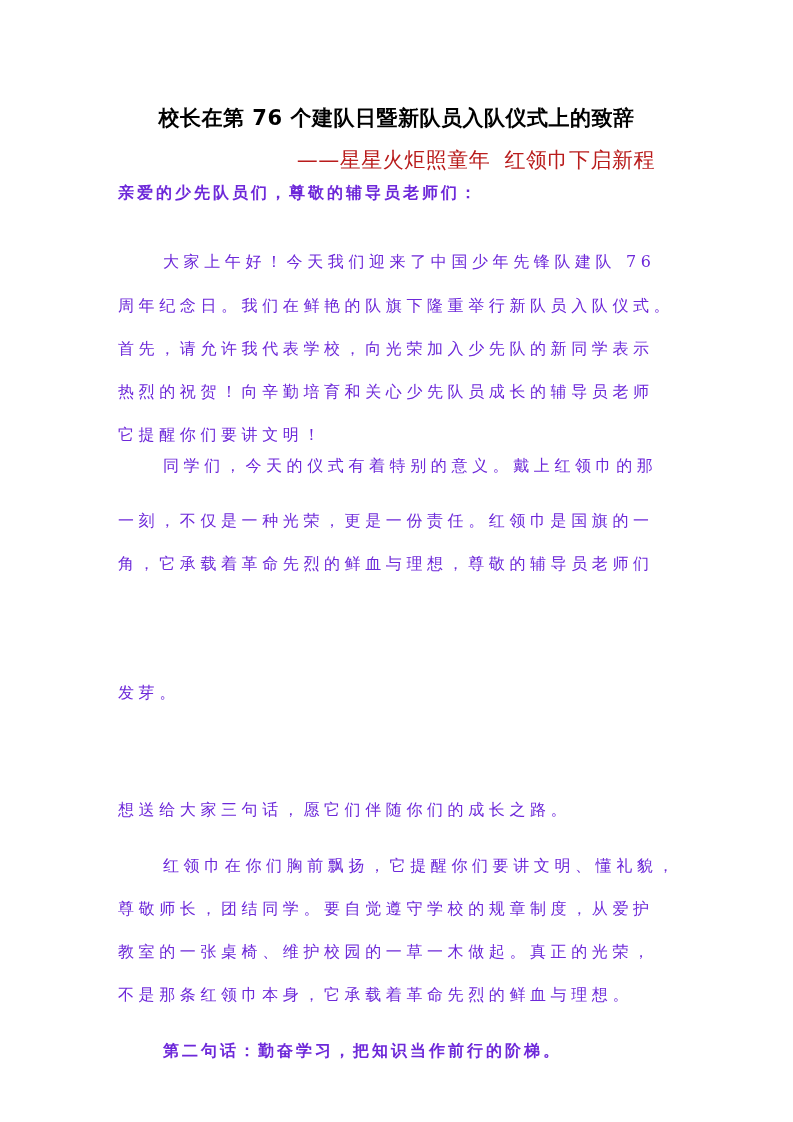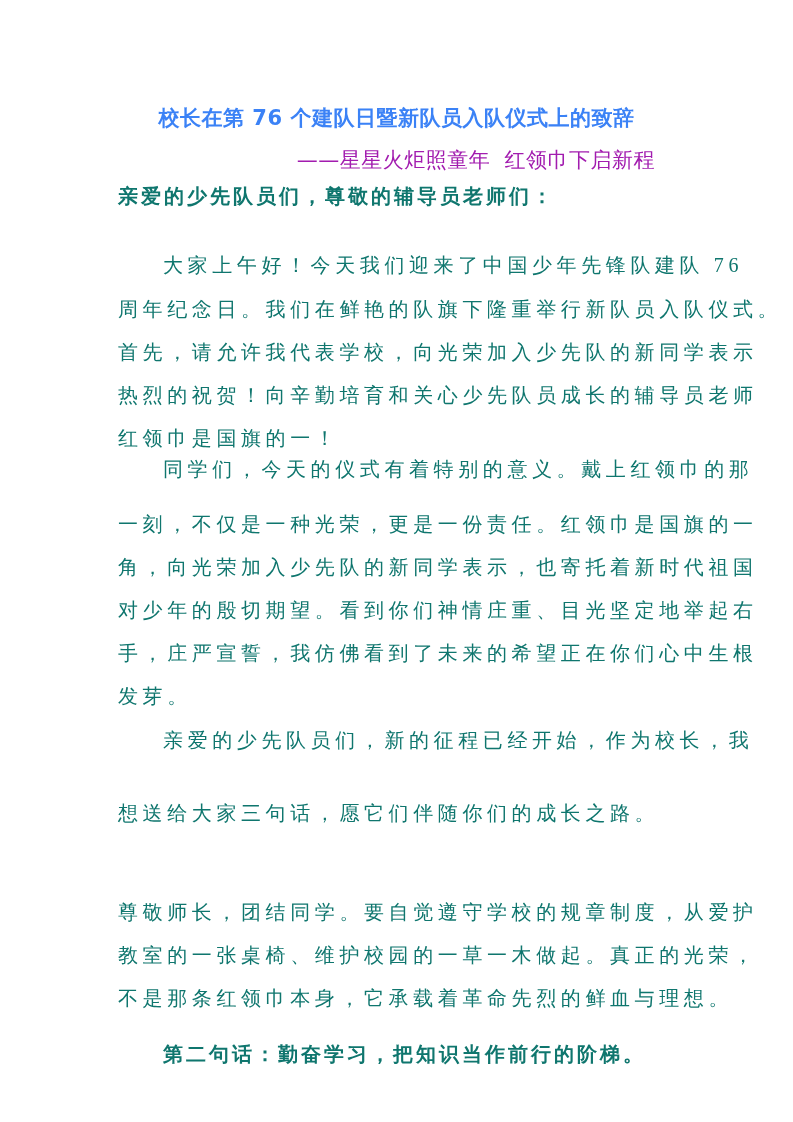--- a/index.html
+++ b/index.html
@@ -1,41 +1,39 @@
 <!DOCTYPE html>
 <html><head>
 <meta charset="utf-8">
 <style>
   html, body { margin: 0; padding: 0; background: #ffffff; }
   body { width: 793px; height: 1122px; position: relative; overflow: hidden; font-family: "DejaVu Serif", serif; color: #111; }
   .page { position: absolute; left: 0; top: 0; width: 793px; height: 1122px; background: #fff; }
-  .title { position: absolute; left: 0; width: 793px; top: 104px; text-align: center; font-family: "DejaVu Sans", sans-serif; font-weight: bold; font-size: 21px; letter-spacing: 0.5px; color: #3b82f6; }
-  .subtitle { position: absolute; right: 138px; top: 146px; font-family: "DejaVu Sans", sans-serif; font-size: 21px; color: #a21caf; letter-spacing: 0.5px; white-space: pre; }
-  .line { position: absolute; left: 118px; width: 560px; font-size: 20px; letter-spacing: 4.6px; white-space: nowrap; color: #0f766e; font-family: Liberation Serif, serif; }
+  .title { position: absolute; left: 0; width: 793px; top: 104px; text-align: center; font-family: "DejaVu Sans", sans-serif; font-weight: bold; font-size: 21px; letter-spacing: 0.5px; color: #000000; }
+  .subtitle { position: absolute; right: 138px; top: 146px; font-family: "DejaVu Sans", sans-serif; font-size: 21px; color: #b91c1c; letter-spacing: 0.5px; white-space: pre; }
+  .line { position: absolute; left: 118px; width: 560px; font-size: 16px; letter-spacing: 4.6px; white-space: nowrap; color: #6d28d9; }
   .bold { font-weight: bold; letter-spacing: 3px; }
   .indent { left: 163px; }
 </style>
 </head>
 <body>
 
 <div class="page">
   <div class="title">校长在第 76 个建队日暨新队员入队仪式上的致辞</div>
   <div class="subtitle">——星星火炬照童年  红领巾下启新程</div>
 
   <div class="line bold" style="top:183px">亲爱的少先队员们，尊敬的辅导员老师们：</div>
   <div class="line indent" style="top:252px">大家上午好！今天我们迎来了中国少年先锋队建队 76</div>
   <div class="line" style="top:296px">周年纪念日。我们在鲜艳的队旗下隆重举行新队员入队仪式。</div>
   <div class="line" style="top:339px">首先，请允许我代表学校，向光荣加入少先队的新同学表示</div>
   <div class="line" style="top:382px">热烈的祝贺！向辛勤培育和关心少先队员成长的辅导员老师</div>
-  <div class="line" style="top:425px">红领巾是国旗的一！</div>
+  <div class="line" style="top:425px">它提醒你们要讲文明！</div>
   <div class="line indent" style="top:456px">同学们，今天的仪式有着特别的意义。戴上红领巾的那</div>
   <div class="line" style="top:511px">一刻，不仅是一种光荣，更是一份责任。红领巾是国旗的一</div>
-  <div class="line" style="top:554px">角，向光荣加入少先队的新同学表示，也寄托着新时代祖国</div>
-  <div class="line" style="top:597px">对少年的殷切期望。看到你们神情庄重、目光坚定地举起右</div>
-  <div class="line" style="top:640px">手，庄严宣誓，我仿佛看到了未来的希望正在你们心中生根</div>
+  <div class="line" style="top:554px">角，它承载着革命先烈的鲜血与理想，尊敬的辅导员老师们</div>
   <div class="line" style="top:683px">发芽。</div>
-  <div class="line indent" style="top:727px">亲爱的少先队员们，新的征程已经开始，作为校长，我</div>
   <div class="line" style="top:800px">想送给大家三句话，愿它们伴随你们的成长之路。</div>
+  <div class="line indent" style="top:856px">红领巾在你们胸前飘扬，它提醒你们要讲文明、懂礼貌，</div>
   <div class="line" style="top:899px">尊敬师长，团结同学。要自觉遵守学校的规章制度，从爱护</div>
   <div class="line" style="top:942px">教室的一张桌椅、维护校园的一草一木做起。真正的光荣，</div>
   <div class="line" style="top:985px">不是那条红领巾本身，它承载着革命先烈的鲜血与理想。</div>
   <div class="line bold indent" style="top:1041px">第二句话：勤奋学习，把知识当作前行的阶梯。</div>
 </div>
 
 </body></html>

